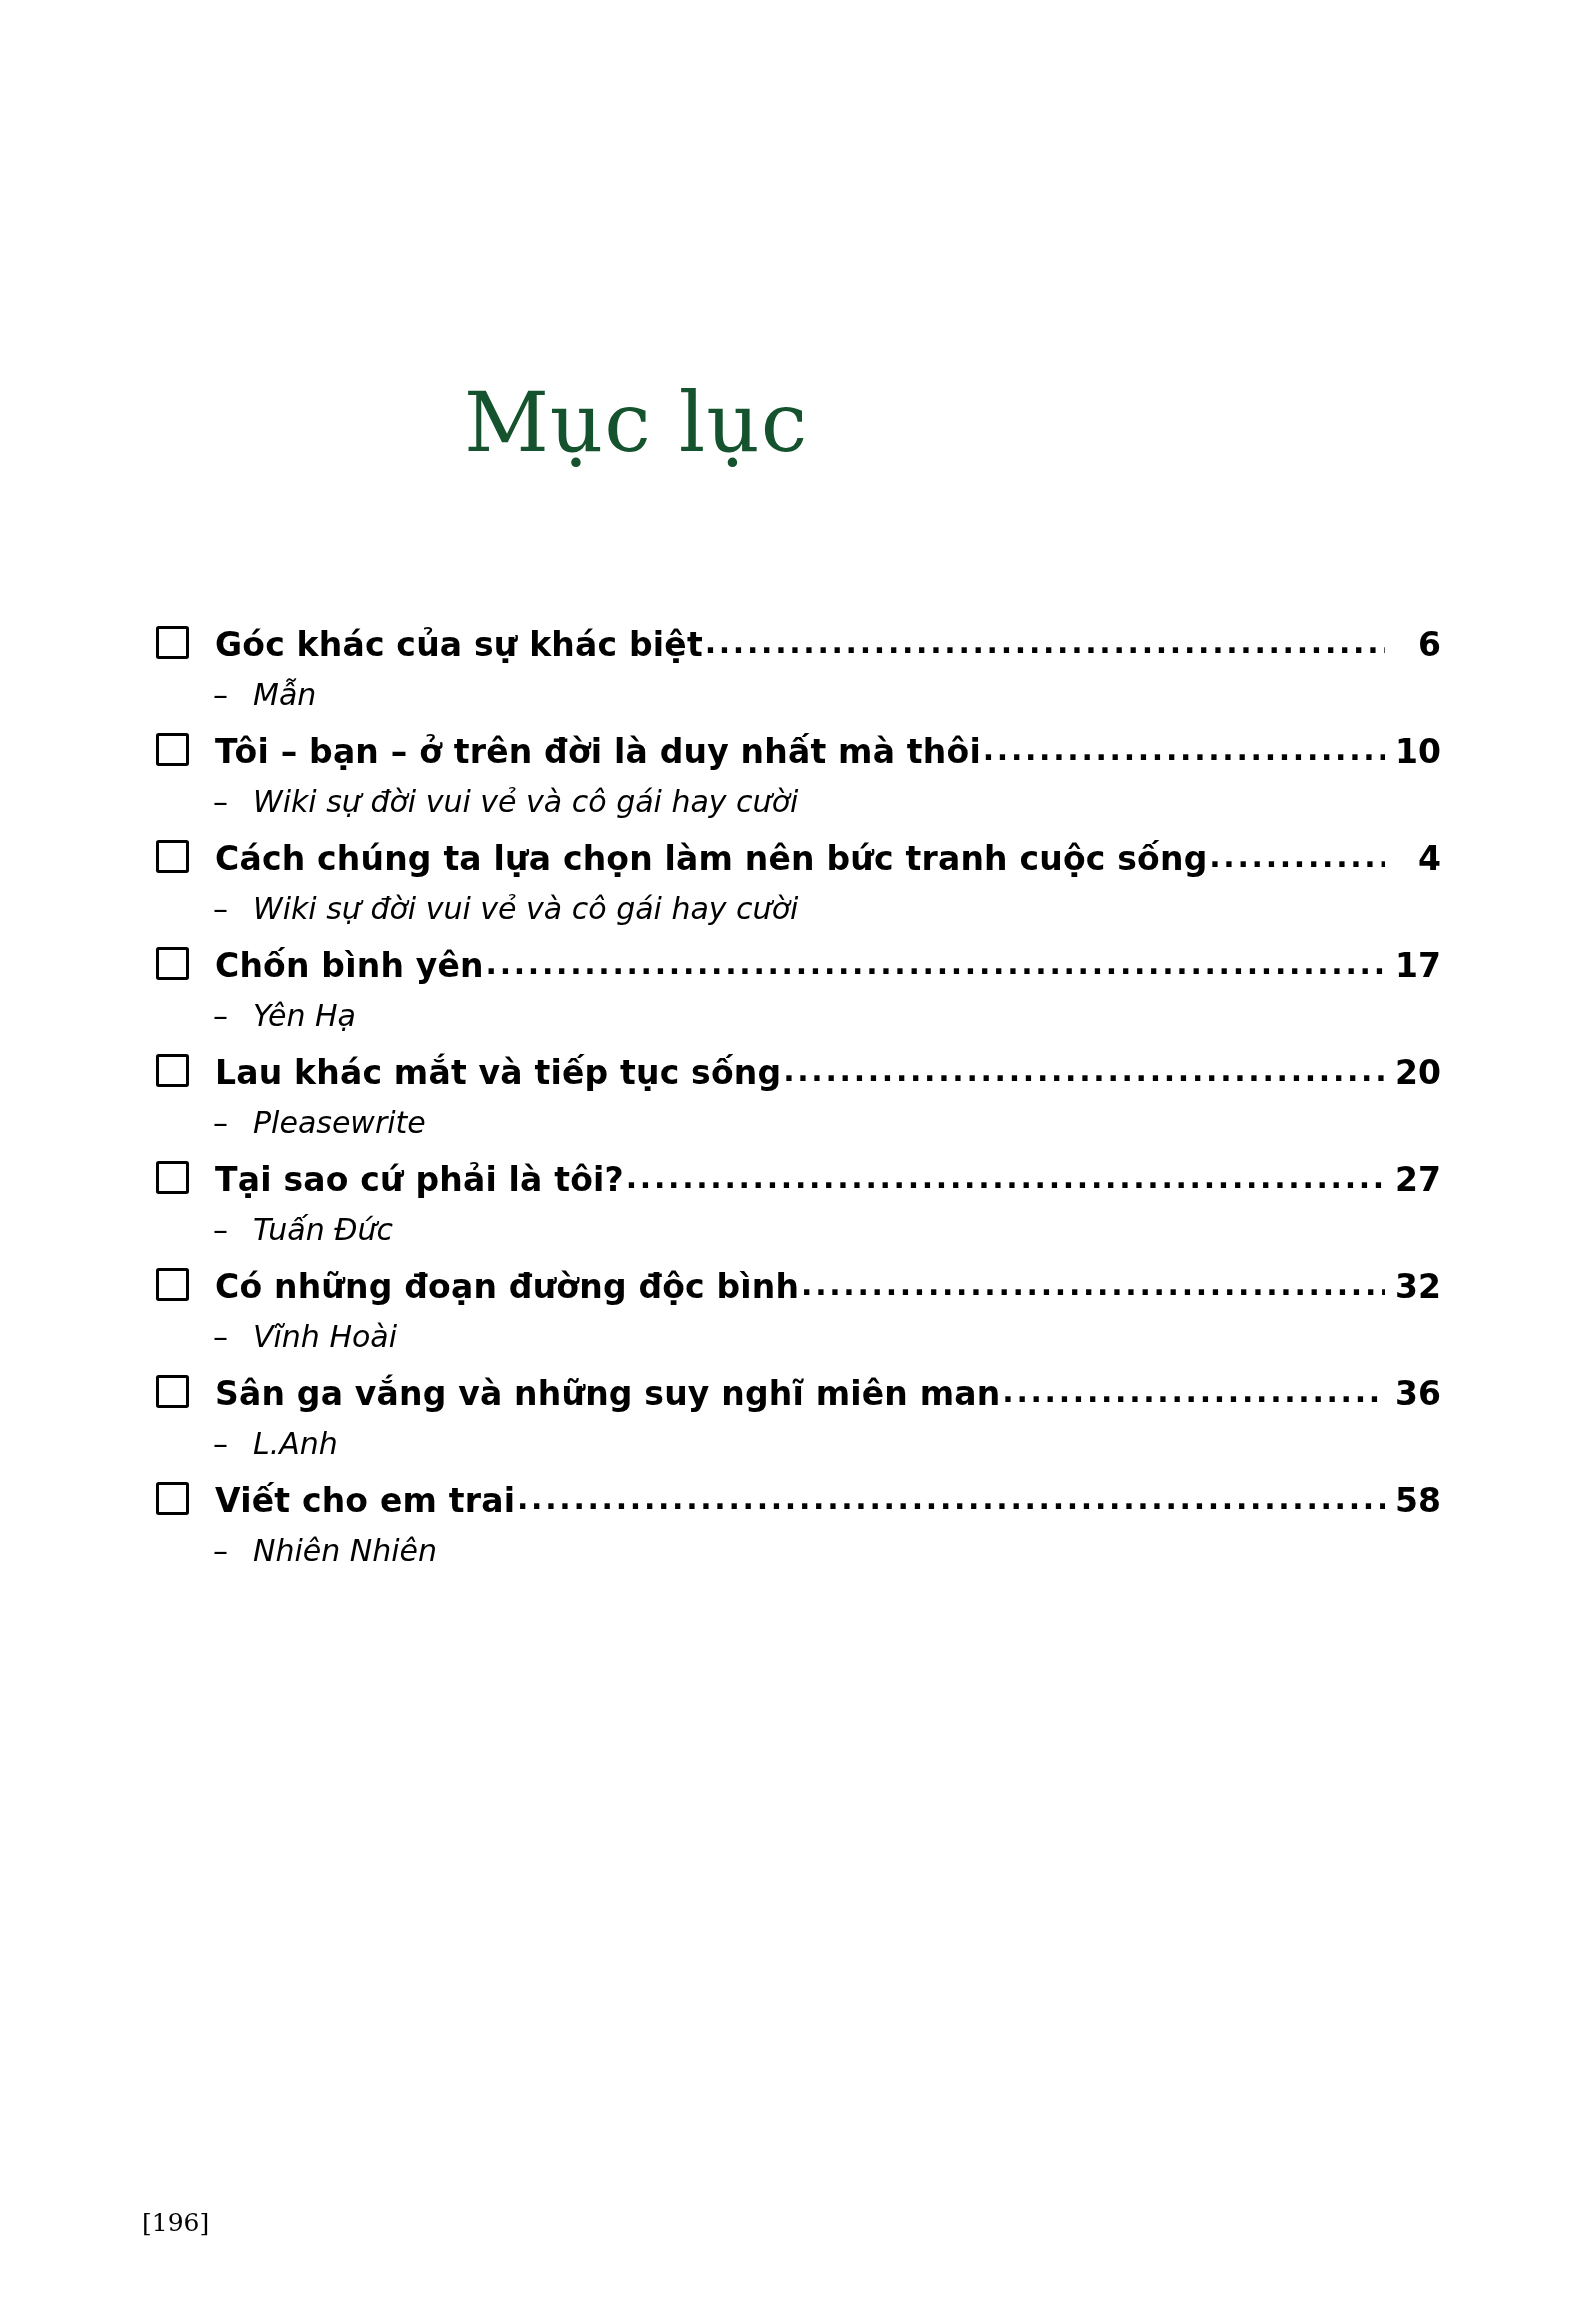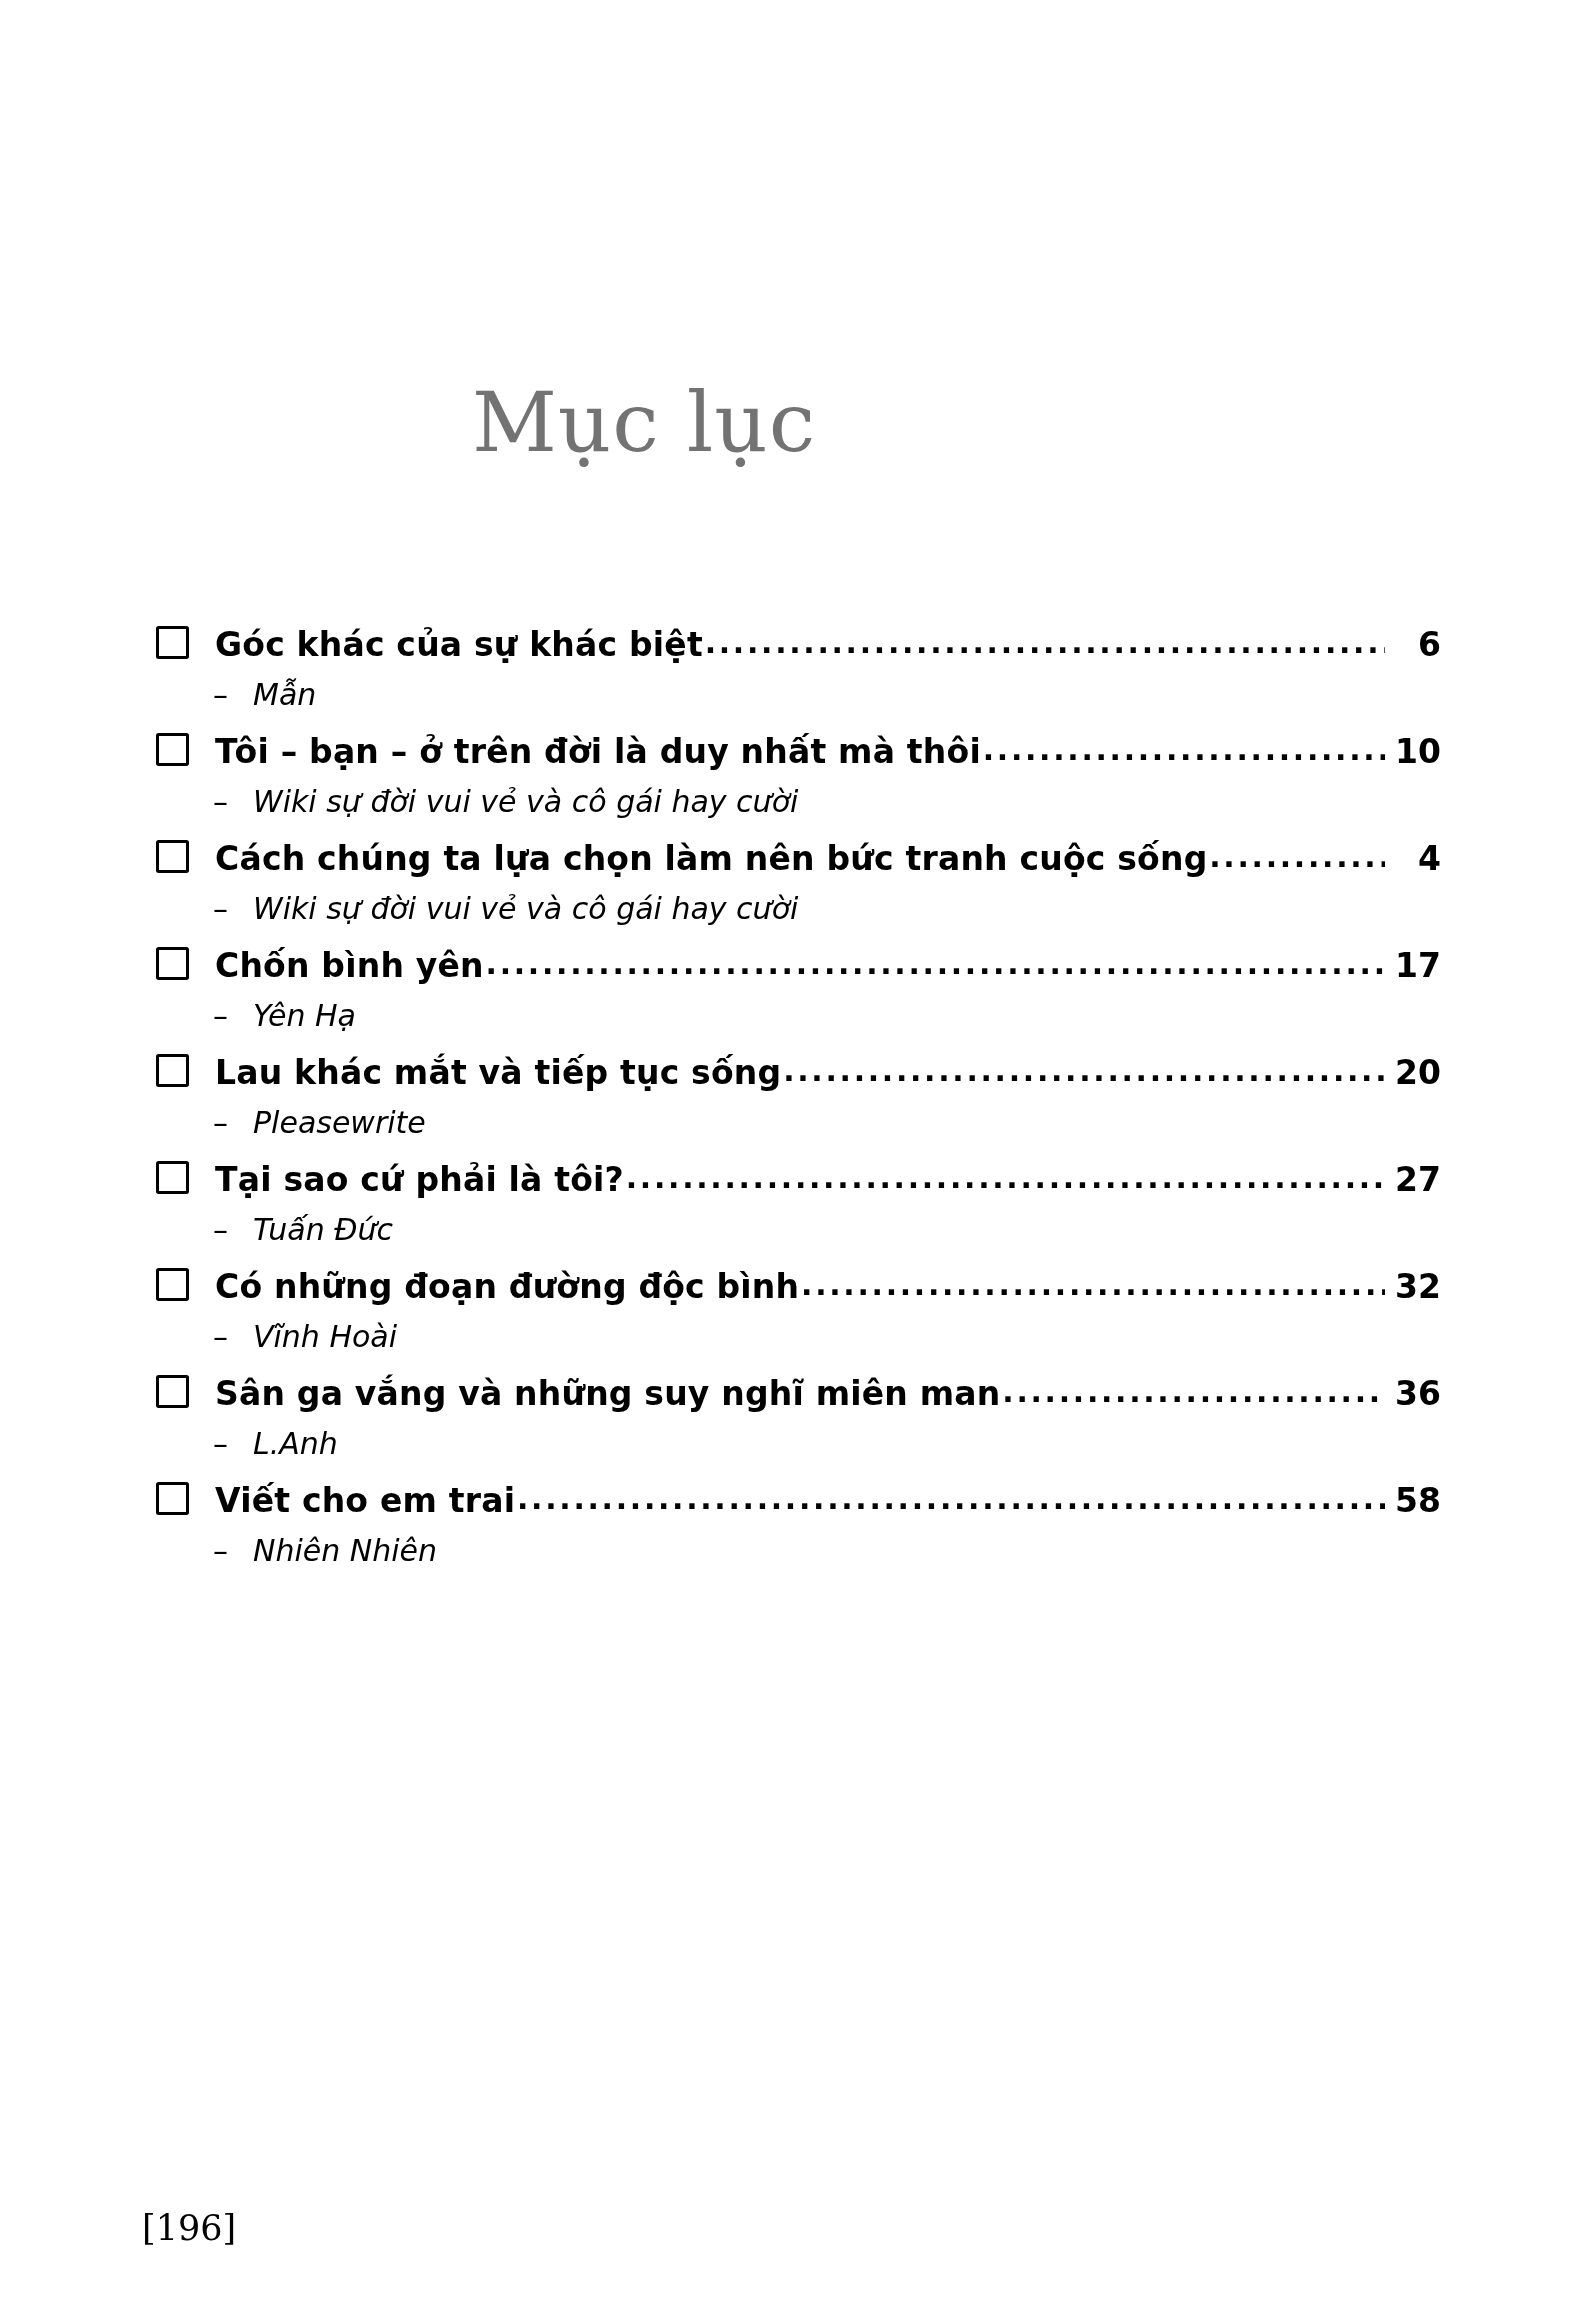--- a/index.html
+++ b/index.html
@@ -19,28 +19,28 @@
   .page {
     position: absolute;
     inset: 0;
     background: #ffffff;
   }
 
   
   .toc-title {
     position: absolute;
     top: 381px;
-    left: 16px;
+    left: 8px;
     width: 1256px;
     text-align: center;
     font-family: "DejaVu Serif", serif;
     font-size: 83px;
     font-weight: 400;
     letter-spacing: 0.9px;
-    color: #737373;
+    color: #14532d;
     line-height: 1.0;
   }
 
   
   .toc-list {
     position: absolute;
     top: 628px;
     left: 156px;
     width: 1285px;
   }
@@ -120,21 +120,21 @@
     margin-right: 25px;
     font-style: normal;
   }
 
   
   .folio {
     position: absolute;
     left: 142px;
     top: 2208px;
     font-family: "DejaVu Serif", serif;
-    font-size: 35px;
+    font-size: 25px;
     color: #000;
   }
 </style>
 </head>
 <body>
 
 <div class="page">
 
   <div class="toc-title">Mục lục</div>
 

